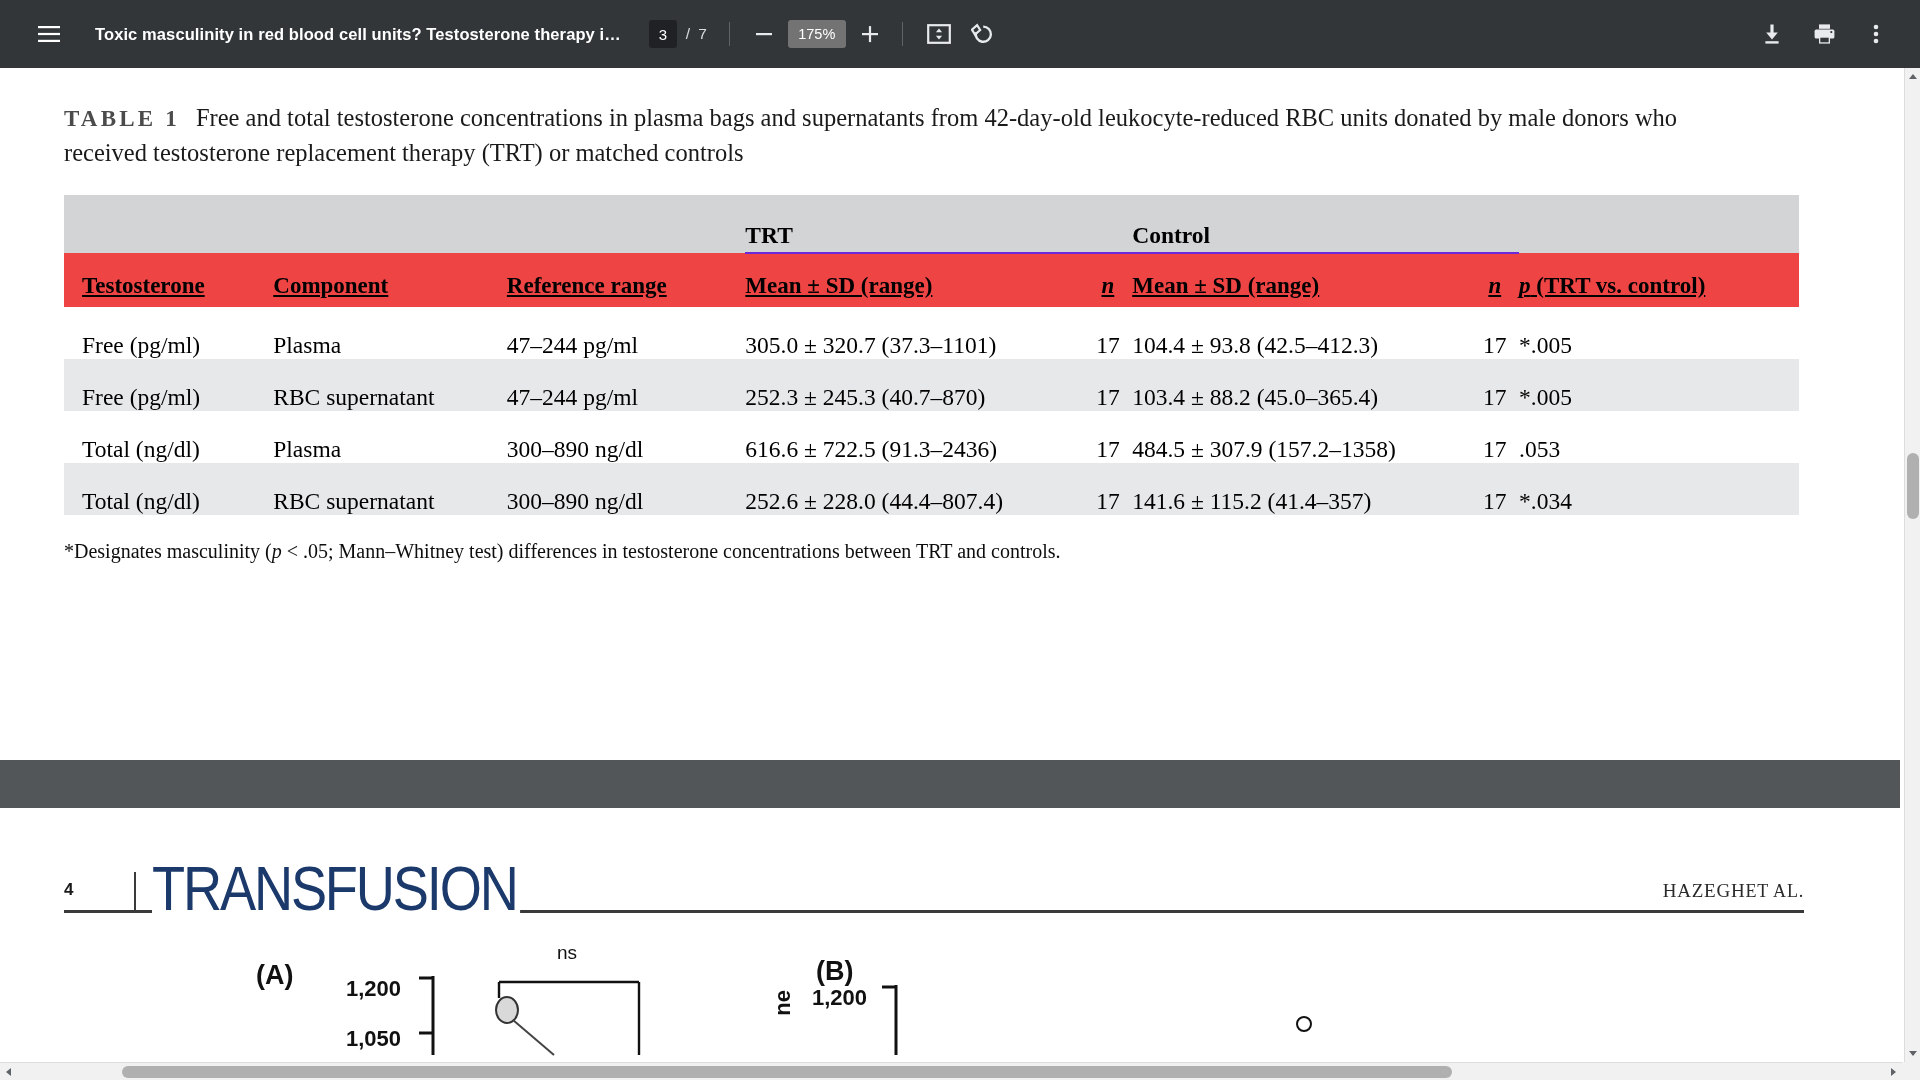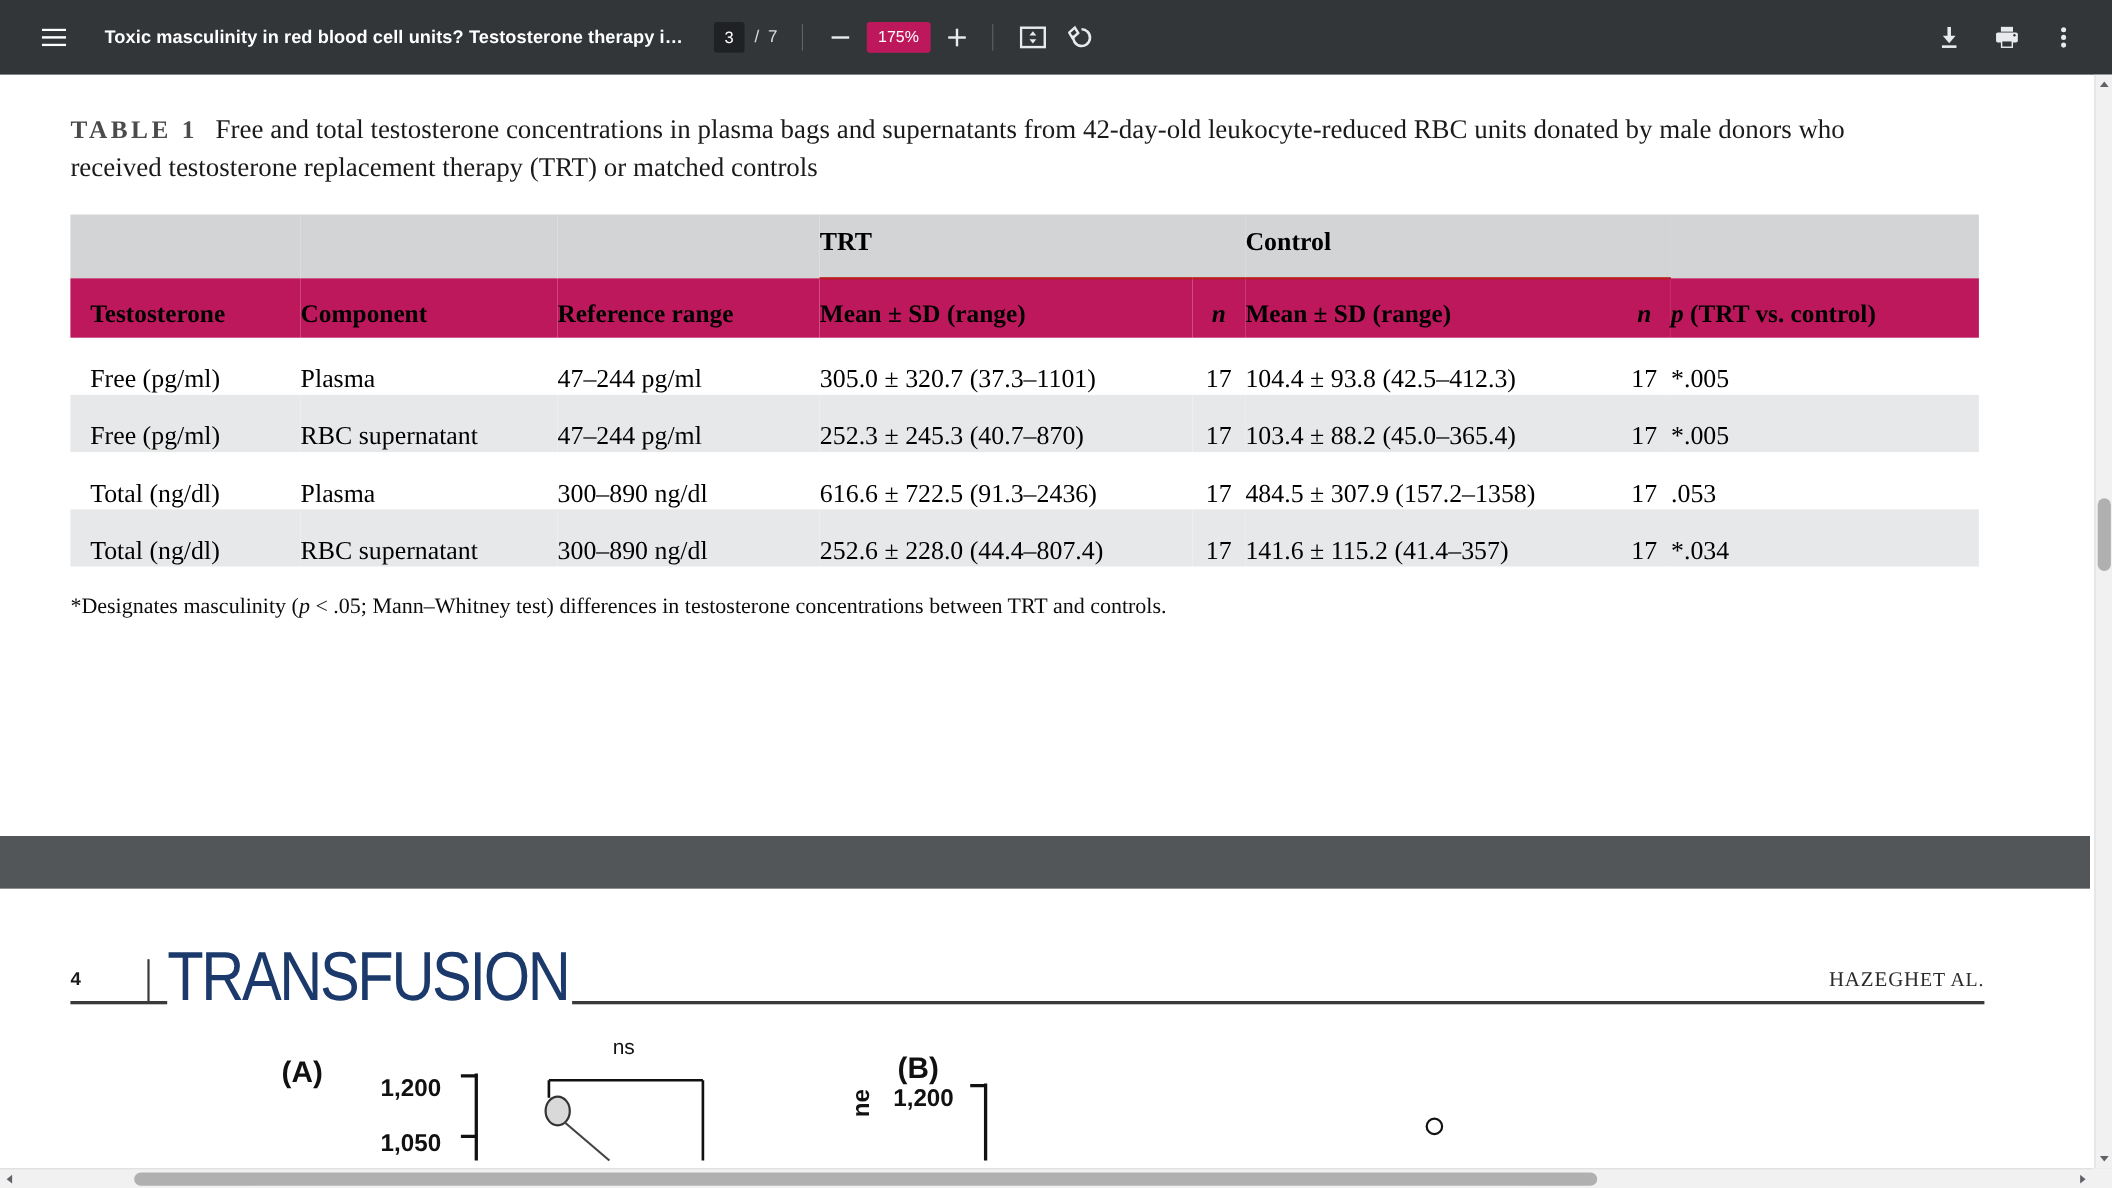--- a/index.html
+++ b/index.html
@@ -58,21 +58,21 @@
     background: #5f6368;
     margin: 0 16px 0 22px;
   }
   .zoom-group { display: flex; align-items: center; }
   #zoom-out, #zoom-in {
     width: 36px; height: 36px;
     display: flex; align-items: center; justify-content: center;
     border-radius: 50%; cursor: pointer;
   }
   #zoom-level {
-    background: #be185d;
+    background: #737373;
     border-radius: 3px;
     height: 28px;
     display: flex; align-items: center; justify-content: center;
     padding: 0 10px;
     font-size: 14.5px;
     margin: 0 6px;
     min-width: 58px;
   }
   .tb-divider2 {
     width: 1px; height: 24px;
@@ -134,34 +134,34 @@
     font-size: 23px;
   }
   table.data-table th,
   table.data-table td {
     padding: 0;
     text-align: left;
     vertical-align: bottom;
     font-weight: normal;
   }
   tr.grp-row { background: #d2d4d5; height: 58px; }
-  tr.hdr-row { background: #be185d; height: 54px; }
+  tr.hdr-row { background: #ef4444; height: 54px; text-decoration: underline; }
   tr.hdr-row th {
     font-weight: bold;
     padding-bottom: 8px;
   }
   tr.grp-row th {
     font-weight: bold;
     font-size: 23.5px;
     padding-bottom: 2px;
     vertical-align: bottom;
   }
   tr.grp-row th.grp-lbl {
-    border-bottom: 2px solid #b91c1c;
-    padding-bottom: 18px;
+    border-bottom: 2px solid #6d28d9;
+    padding-bottom: 3px;
   }
   tr.data-row { height: 52px; }
   tr.data-row.alt { background: #e7e8e9; }
   tr.data-row td { font-size: 23.5px; }
 
   .c-test   { width: 172px; padding-left: 18px !important; }
   .c-comp   { width: 192px; }
   .c-ref    { width: 196px; }
   .c-mean1  { width: 278px; }
   .c-n1     { width: 40px;  text-align: center !important; }

